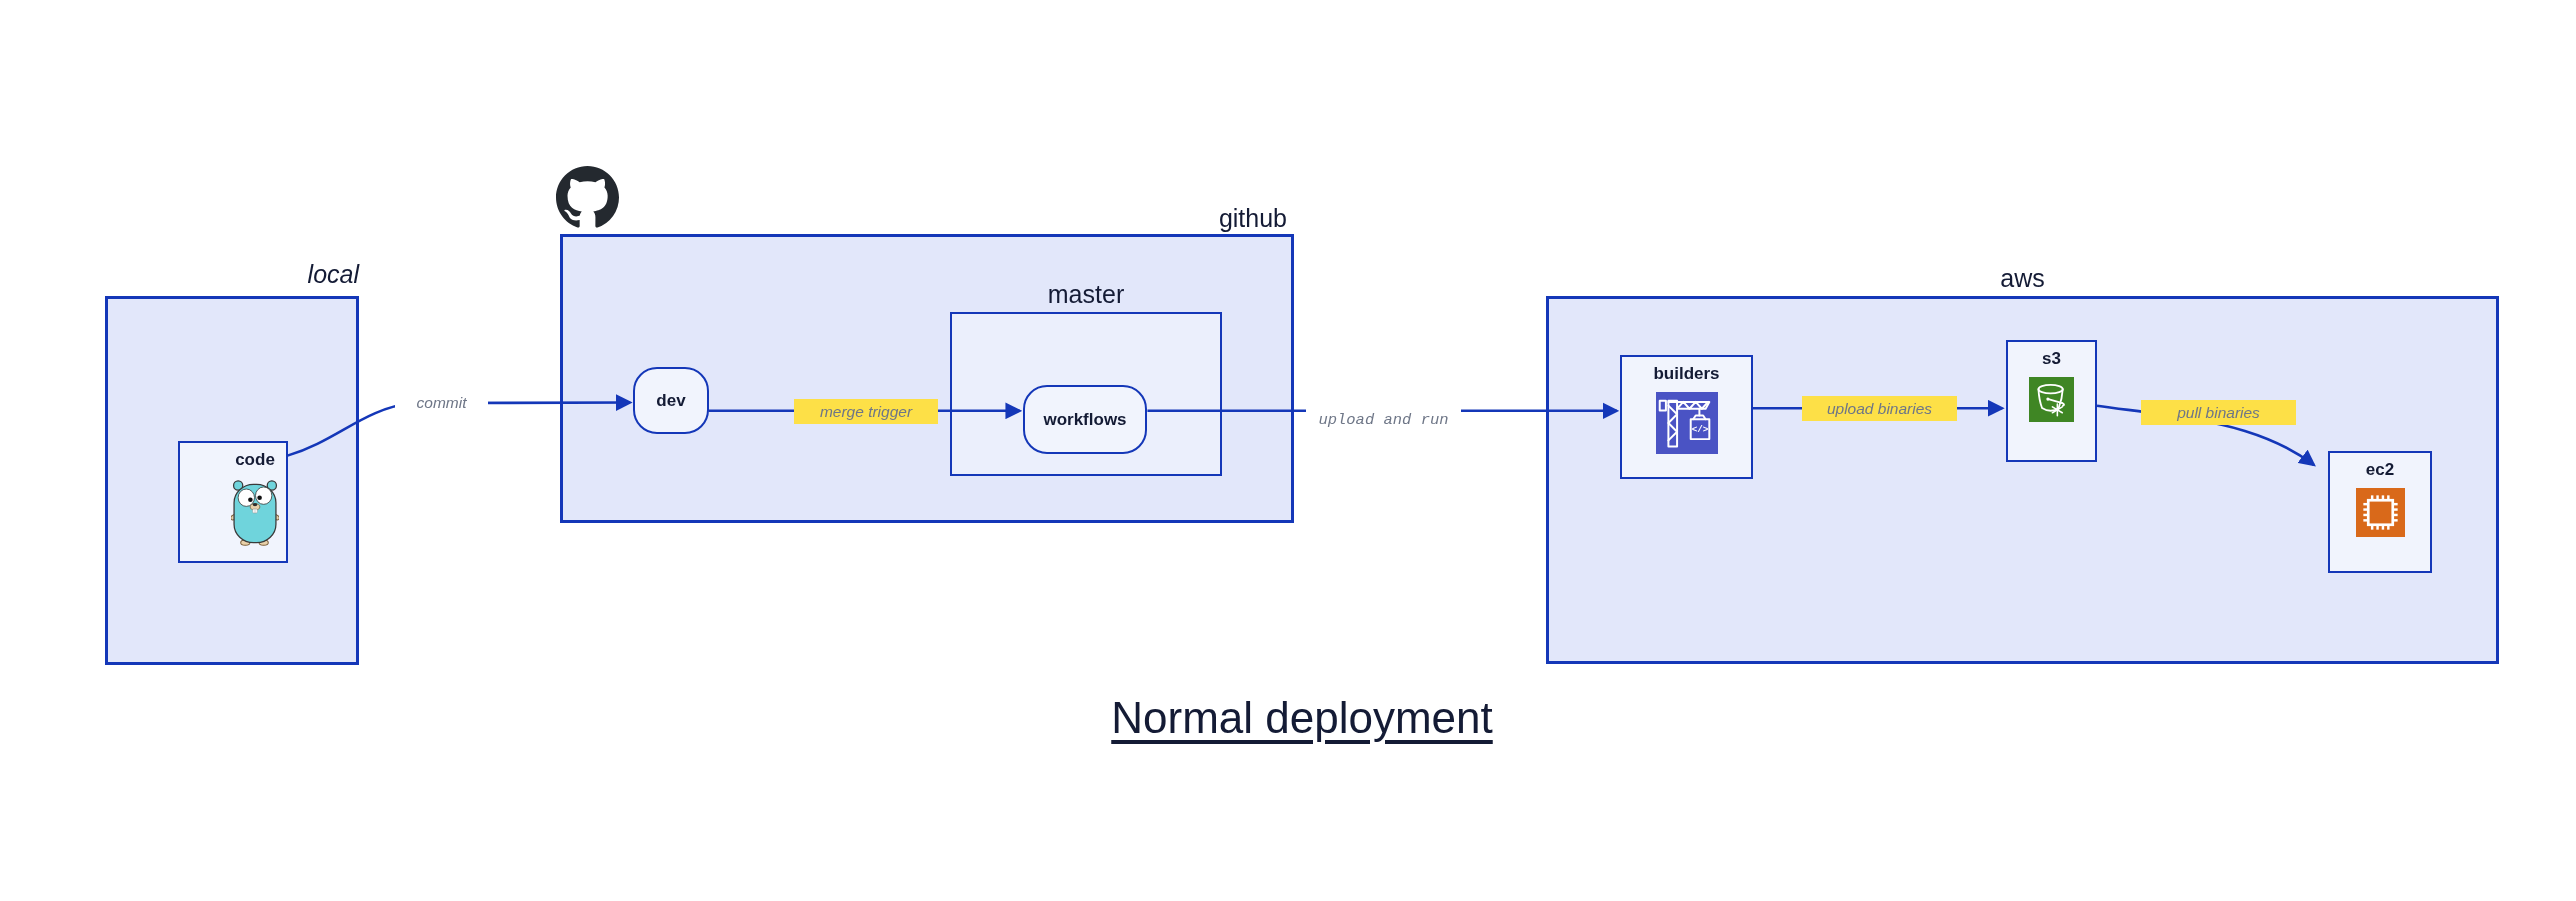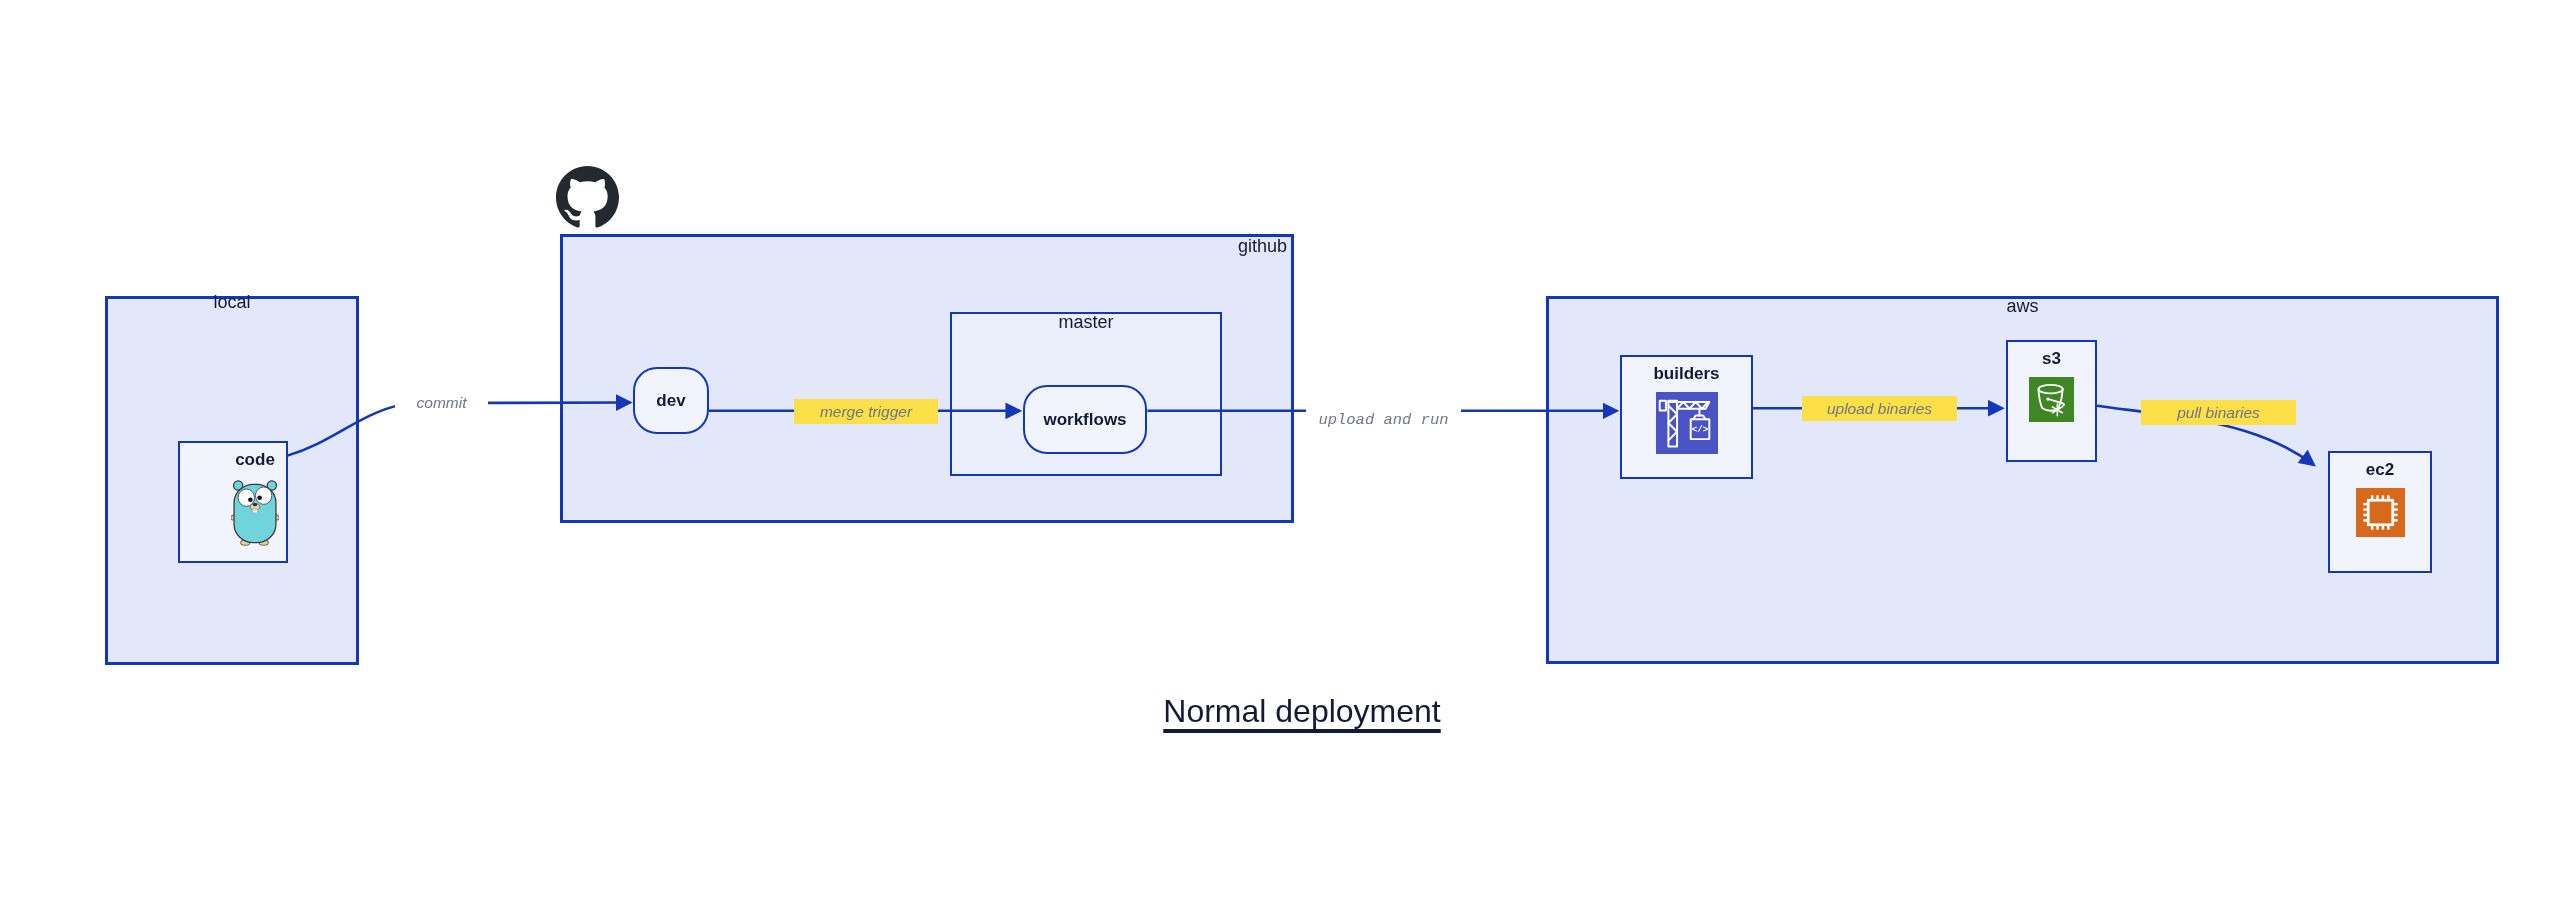--- a/index.html
+++ b/index.html
@@ -2,52 +2,52 @@
 <html style="font-size:8.2px"><head>
 <meta charset="utf-8">
 <style>
   html,body{margin:0;padding:0;background:#ffffff;}
   #canvas{position:relative;width:2604px;height:902px;background:#ffffff;overflow:hidden;
           font-family:"Liberation Sans", sans-serif;color:#141b35;}
 
   
   .group{position:absolute;box-sizing:border-box;border:3.1px solid #1437b8;background:#e2e7fa;z-index:1;}
   .group.inner{border-width:2.6px;background:#ebeffc;}
-  .group-label{position:absolute;font-size:18px;line-height:25px;color:#141b35;z-index:1;margin-top:28px;}
+  .group-label{position:absolute;font-size:25px;line-height:25px;color:#141b35;z-index:1;}
 
   
   .node{position:absolute;box-sizing:border-box;border:2.6px solid #1437b8;background:#f1f4fd;z-index:1;
         display:flex;flex-direction:column;align-items:center;}
   .node.icon-node{padding-top:8.2px;}
   .node.center-node{justify-content:center;border-radius:24px;}
   .node-label{font-size:17px;font-weight:bold;color:#141b35;line-height:17.5px;}
   .node-icon{margin-top:9.3px;}
 
   
   #edge-layer{position:absolute;left:0;top:0;width:2604px;height:902px;z-index:2;pointer-events:none;}
   .edge-label{position:absolute;z-index:3;font-size:15.5px;font-style:italic;color:#6e7687;
               text-align:center;height:25px;line-height:25px;}
   .bg-white{background:#ffffff;}
   .bg-outer{background:#fde047;}
 
   
   #diagram-title{position:absolute;left:787px;top:693px;width:1030px;text-align:center;
-                 font-size:32px;color:#141b35;text-decoration:underline;
+                 font-size:44px;color:#141b35;text-decoration:underline;
                  text-decoration-thickness:4.1px;text-underline-offset:6.7px;z-index:1;}
 
   
   #gh-logo{position:absolute;left:556px;top:166px;z-index:1;}
 </style>
 </head>
 <body>
 
 <div id="canvas">
 
   <div class="group" style="left:105px;top:296px;width:254px;height:369px;"></div>
-  <div class="group-label" style="left:105px;top:262px;width:254px;text-align:center;">local</div>
+  <div class="group-label" style="left:105px;top:262px;width:254px;text-align:right;font-style:italic;">local</div>
 
   <div class="group" style="left:560px;top:234px;width:734px;height:289px;"></div>
   <div class="group-label" style="left:1030px;top:206px;width:257px;text-align:right;">github</div>
 
   <div class="group inner" style="left:950px;top:312px;width:272px;height:164px;"></div>
   <div class="group-label" style="left:950px;top:282px;width:272px;text-align:center;">master</div>
 
   <div class="group" style="left:1546px;top:296px;width:953px;height:368px;"></div>
   <div class="group-label" style="left:1546px;top:266px;width:953px;text-align:center;">aws</div>
 

